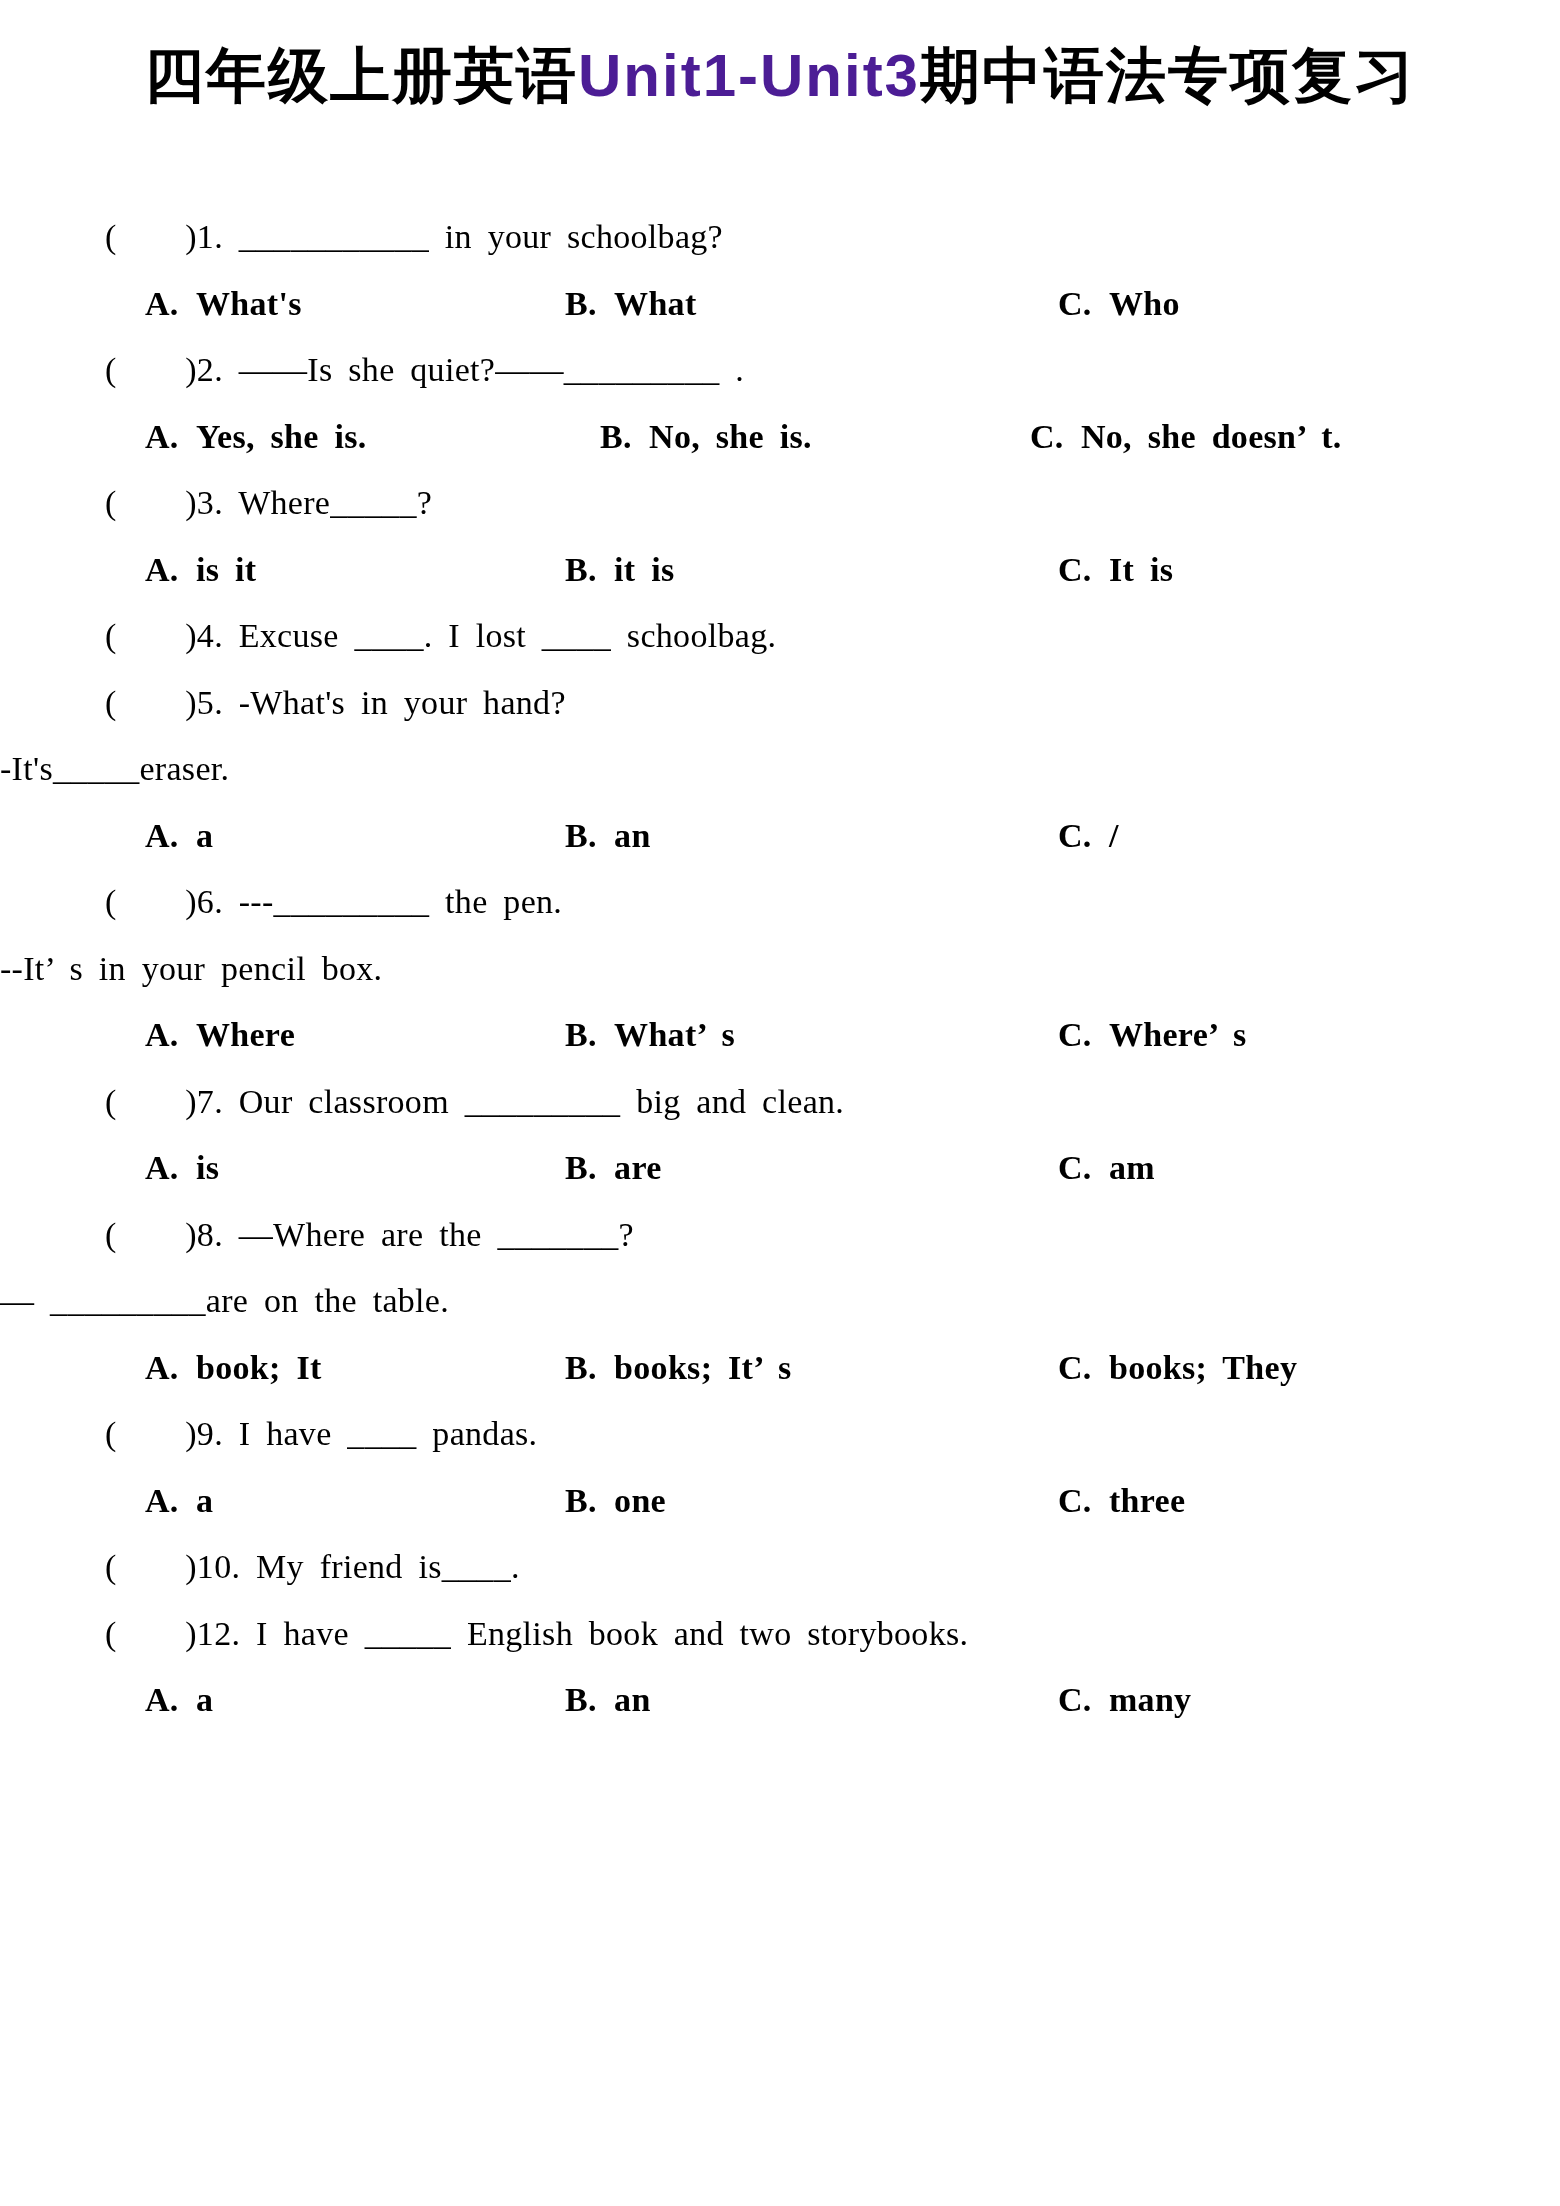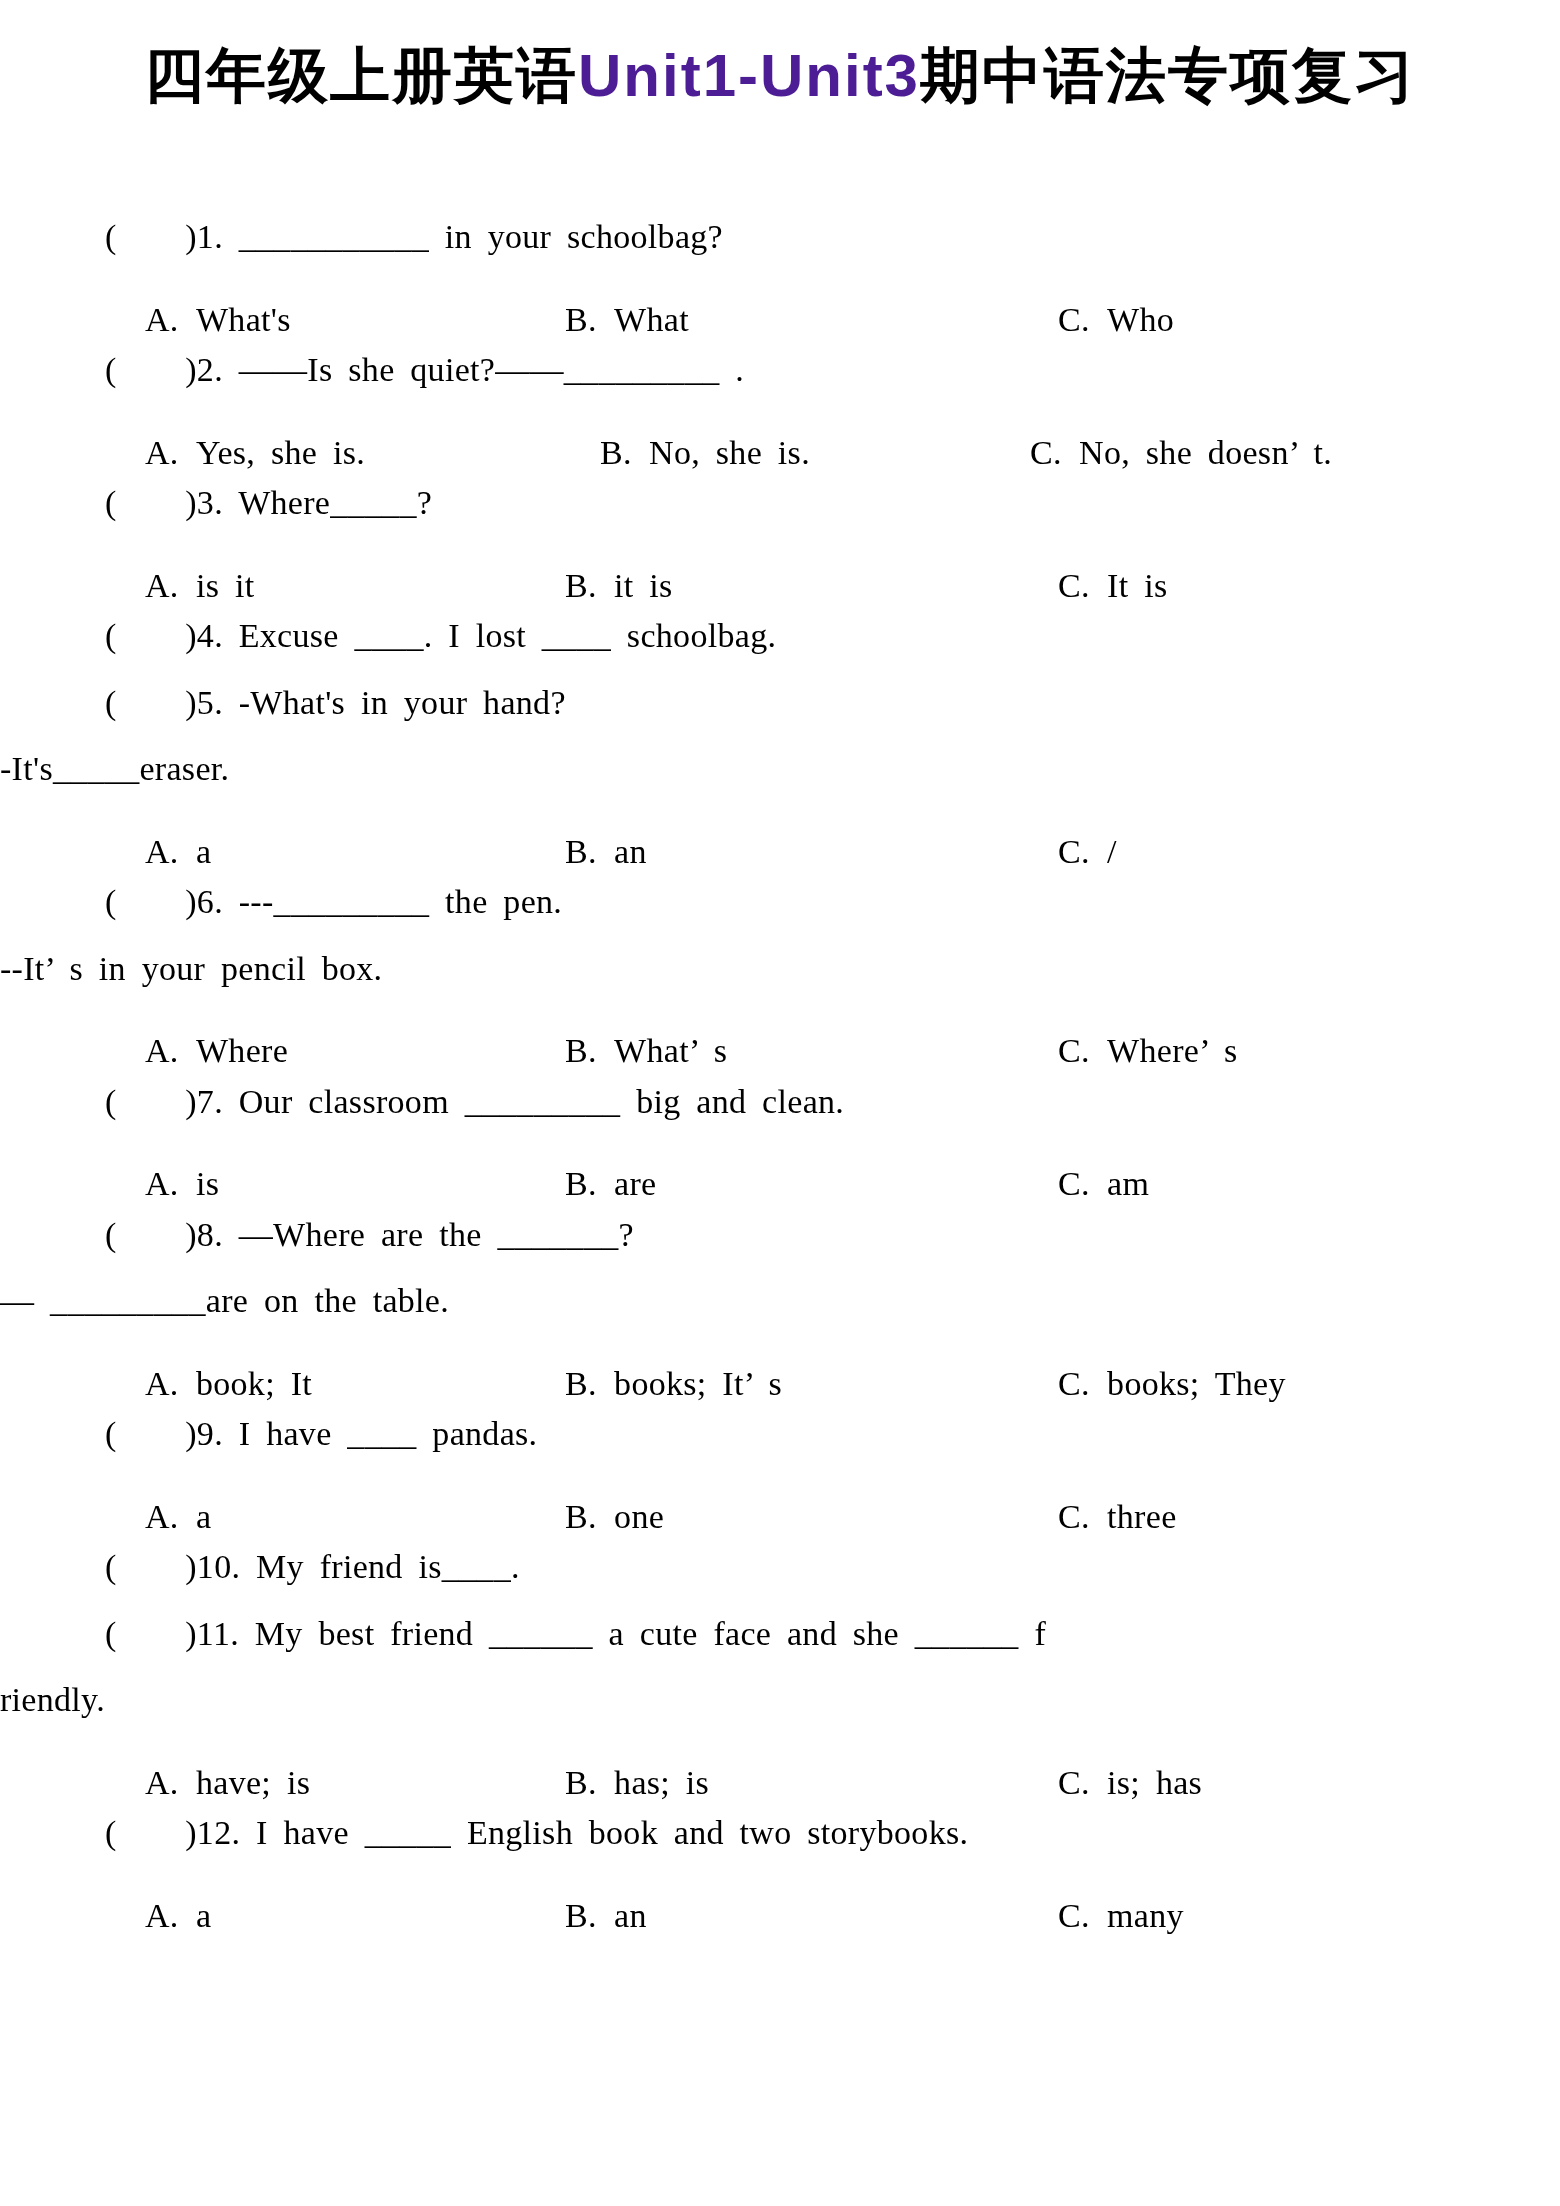--- a/index.html
+++ b/index.html
@@ -27,21 +27,21 @@
     margin-top:92px;
     font-size:34px;
     line-height:66.5px;
     word-spacing:7px;
     letter-spacing:0.3px;
   }
   .line{white-space:nowrap;}
   .q{margin-left:105px;}
   .cont{}
   .opts{position:relative;height:66.5px;}
-  .opts span{position:absolute;top:16px;white-space:nowrap;}
+  .opts span{position:absolute;top:0;white-space:nowrap;font-weight:bold;}
   .opt-a{left:145px;}
   .opt-b{left:565px;}
   .opt-c{left:1058px;}
   .opts.tight .opt-b{left:600px;}
   .opts.tight .opt-c{left:1010px;margin-left:20px;}
 </style>
 </head>
 <body>
 
 <h1 class="page-title"><span>四年级上册英语</span><span class="title-red">Unit1-Unit3</span><span>期中语法专项复习</span></h1>
@@ -124,29 +124,20 @@
       <span class="opt-a">A. a</span>
       <span class="opt-b">B. one</span>
       <span class="opt-c">C. three</span>
     </div>
   </section>
 
   <section>
     <div class="line q">(  )10. My friend is____.</div>
   </section>
 
-  <section>
-    <div class="line q">(  )11. My best friend ______ a cute face and she ______ f</div>
-    <div class="line cont">riendly.</div>
-    <div class="opts">
-      <span class="opt-a">A. have; is</span>
-      <span class="opt-b">B. has; is</span>
-      <span class="opt-c">C. is; has</span>
-    </div>
-  </section>
 
   <section>
     <div class="line q">(  )12. I have _____ English book and two storybooks.</div>
     <div class="opts">
       <span class="opt-a">A. a</span>
       <span class="opt-b">B. an</span>
       <span class="opt-c">C. many</span>
     </div>
   </section>
 

